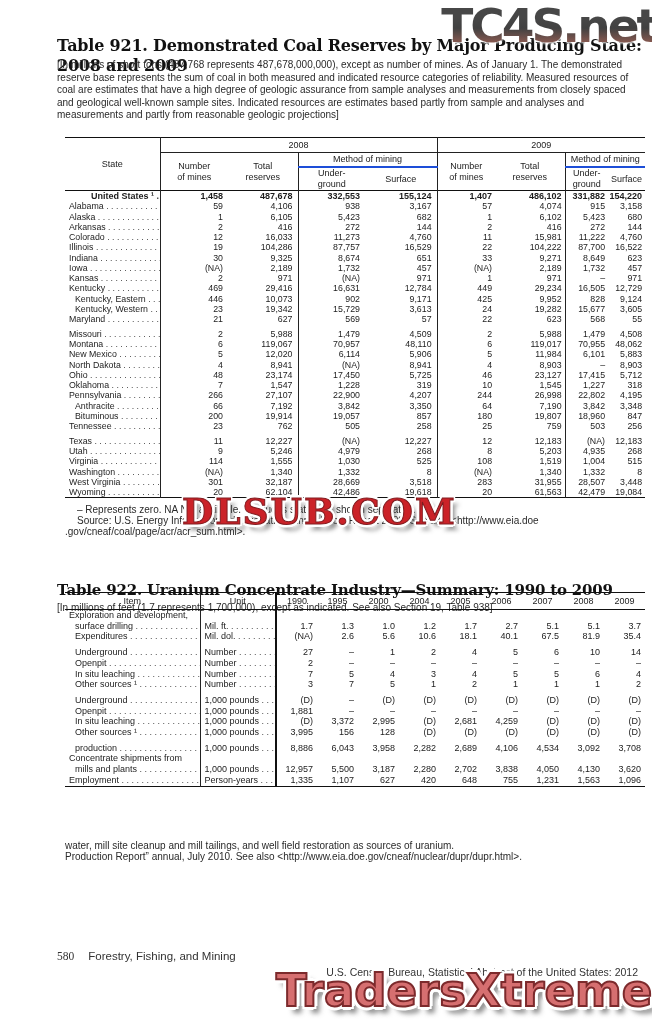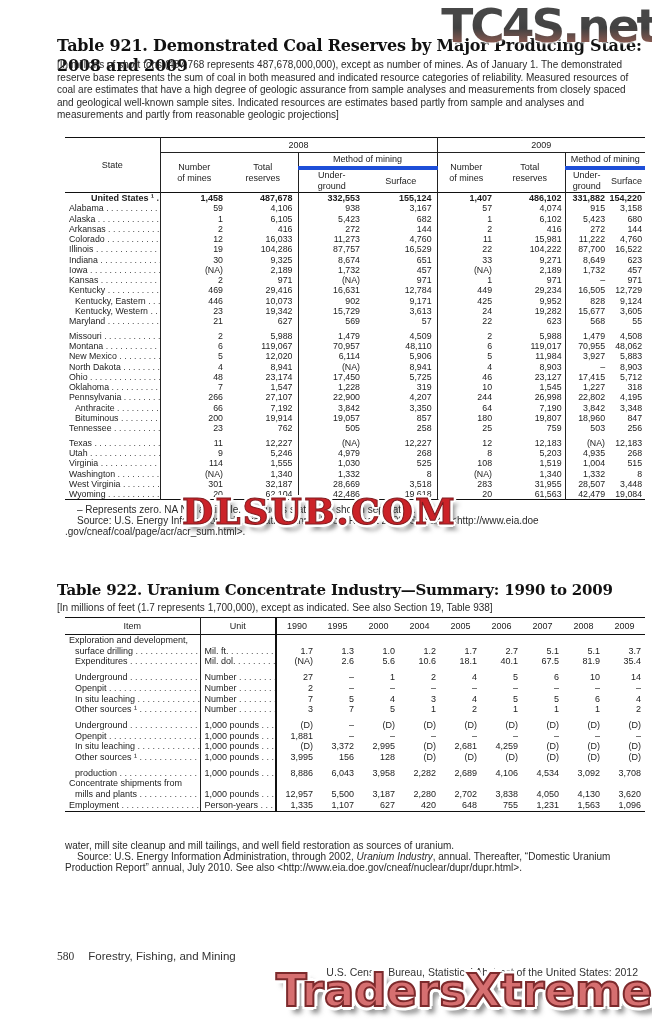--- a/index.html
+++ b/index.html
@@ -12,26 +12,26 @@
   .t921-title{top:36px;}
   .t922-title{top:580px;font-size:15px;}
   .note{position:absolute;left:57px;width:584px;font-size:10px;line-height:12.6px;color:#2a2a2a;}
   .t921-note{top:59px;}
   .t922-note{top:602px;}
 
   
   table{border-collapse:collapse;table-layout:fixed;position:absolute;left:65px;
         font-size:8.8px;color:#1c1c1c;}
   #t921{top:137px;width:580px;}
-  #t922{top:617px;width:580px;font-size:9px;}
+  #t922{top:592px;width:580px;font-size:9px;}
   th,td{padding:0;margin:0;font-weight:normal;overflow:hidden;}
   thead th{font-size:9px;text-align:center;vertical-align:middle;line-height:11px;}
   #t921 thead{border-top:1.5px solid #111;border-bottom:1.5px solid #111;}
   #t921 .yr{border-bottom:1px solid #222;height:14px;}
-  #t921 .method{border-bottom:4px solid #1d4ed8;height:13px;}
+  #t921 .method{border-bottom:2px solid #1d4ed8;height:13px;}
   #t921 tbody td{height:10.25px;line-height:10.25px;white-space:nowrap;}
   #t921 tbody{border-bottom:1.5px solid #111;}
   .vl{border-left:1px solid #222;}
   .ysep{border-left:1px solid #222;}
   .state-h{border-right:1px solid #222;}
   td.lbl{border-right:1px solid #222;text-align:left;padding-left:4px;}
   td.lbl .tx::after, td.unit .tx::after{content:" . . . . . . . . . . . . . . . . . . . . . . . . . . . . . .";color:#444;}
   td.lbl .nl::after, td.unit .nl::after{content:"";}
   td.n{text-align:right;padding-right:5px;}
   #t921 td.c9{padding-right:3px;}
@@ -307,21 +307,21 @@
           <td class="n c9">48,062</td>
         </tr>
         <tr>
           <td class="lbl"><span class="tx">New Mexico</span></td>
           <td class="n">5</td>
           <td class="n">12,020</td>
           <td class="n vl">6,114</td>
           <td class="n">5,906</td>
           <td class="n ysep c9">5</td>
           <td class="n c9">11,984</td>
-          <td class="n vl c9">3,927</td>
+          <td class="n vl c9">6,101</td>
           <td class="n c9">5,883</td>
         </tr>
         <tr>
           <td class="lbl"><span class="tx">North Dakota</span></td>
           <td class="n">4</td>
           <td class="n">8,941</td>
           <td class="n vl">(NA)</td>
           <td class="n">8,941</td>
           <td class="n ysep c9">4</td>
           <td class="n c9">8,903</td>
@@ -747,21 +747,20 @@
           <td class="n">755</td>
           <td class="n">1,231</td>
           <td class="n">1,563</td>
           <td class="n">1,096</td>
         </tr>
       </tbody>
   </table>
 
   <div class="foot t922-foot">
     <div>water, mill site cleanup and mill tailings, and well field restoration as sources of uranium.</div>
-    <div class="fl-ind"><span>Source: U.S. Energy Information Administration, through 2002, </span><i>Uranium Industry</i><span>, annual. Thereafter, “Domestic Uranium</span></div>
     <div>Production Report” annual, July 2010. See also &lt;http://www.eia.doe.gov/cneaf/nuclear/dupr/dupr.html&gt;.</div>
   </div>
 
   <div class="footer-left">
     <span class="pgnum">580</span><span>Forestry, Fishing, and Mining</span>
   </div>
   <div class="census">U.S. Census Bureau, Statistical Abstract of the United States: 2012</div>
 
   <div class="wm-traders">TradersXtreme.com</div>
 

